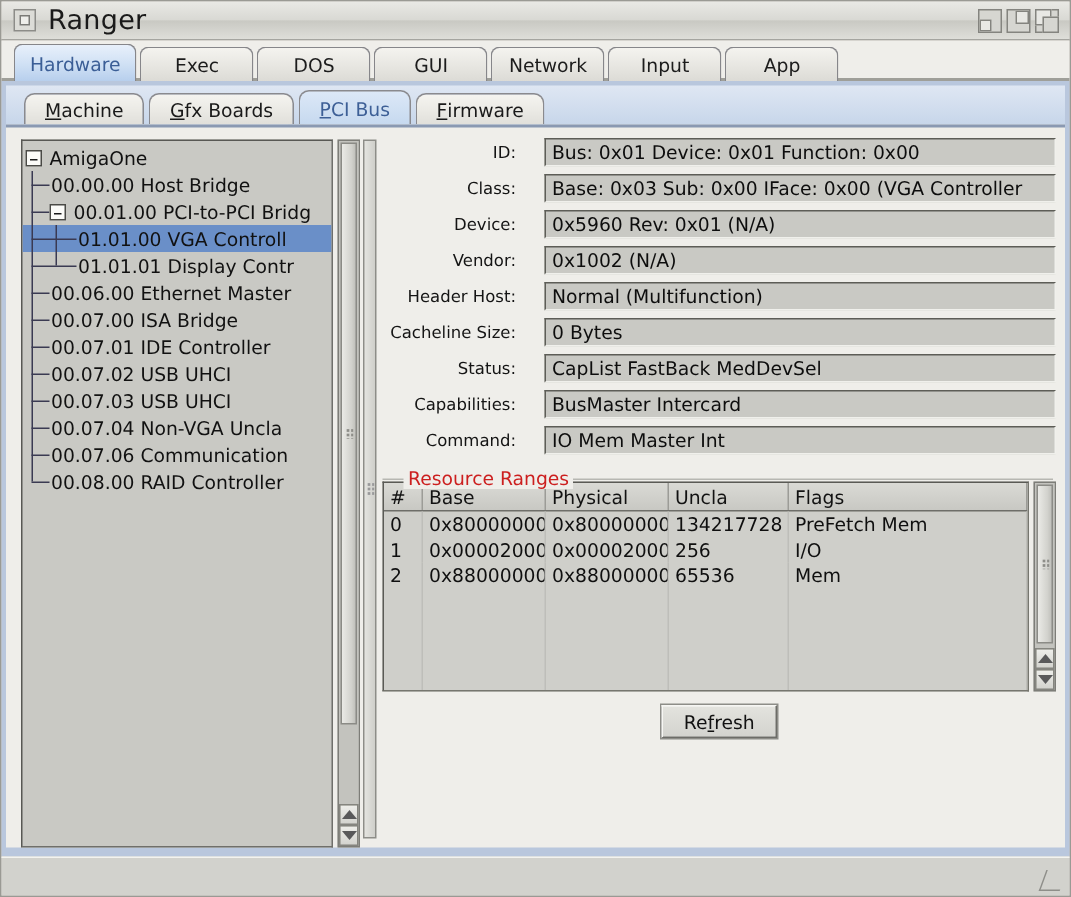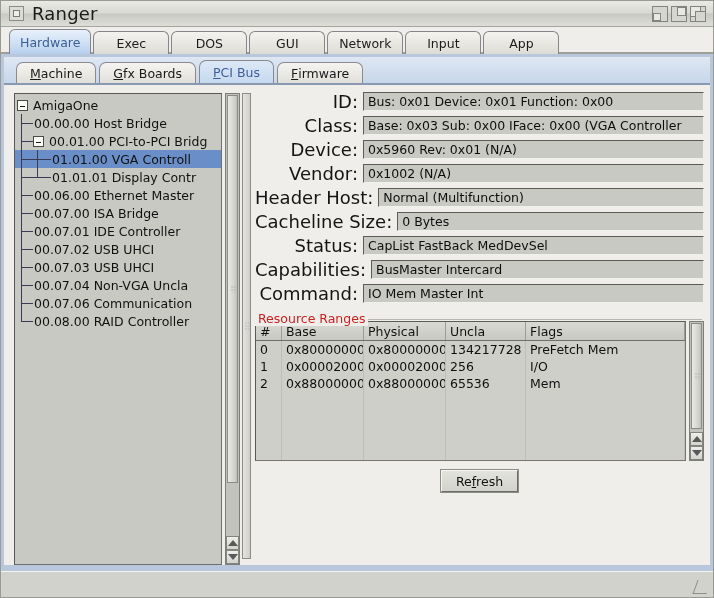--- a/index.html
+++ b/index.html
@@ -220,22 +220,22 @@
   #rightpane {
     flex: 1 1 auto; min-width: 0;
     padding: 4px 6px 0 2px;
     display: flex; flex-direction: column;
   }
   .frow {
     height: 24px; display: flex; align-items: center;
   }
   .flabel {
     flex: 0 0 108px;
-    text-align: right; padding-right: 5px;
-    font-size: 18px; color: #141414;
+    text-align: right; padding-right: 19px;
+    font-size: 11px; color: #141414;
     white-space: nowrap;
   }
   .fval {
     flex: 1 1 auto; min-width: 0;
     height: 19px;
     background: #c9c9c4;
     border: 1px solid #76766f;
     border-top-color:#5d5d57; border-left-color:#5d5d57;
     border-right-color:#f0f0ec; border-bottom-color:#f0f0ec;
     font-size: 12.5px; color: #0d0d0d;
@@ -246,21 +246,21 @@
 
   
   #rrgroup {
     margin-top: 6px;
     flex: 1 1 auto; min-height: 0;
     display: flex; flex-direction: column;
     position: relative;
     padding-top: 8px;
   }
   #rrlegend {
-    position: absolute; top: 0; left: 0;
+    position: absolute; top: 0; left: 14px;
     font-size: 12.5px; color: #cc1f1f;
     background: #efeeea; padding: 0 3px;
     z-index: 2;
   }
   #rrline {
     position: absolute; top: 8px; left: 0; right: 2px; height: 1px;
     background: #b7b7b2;
   }
   #tablewrap {
     flex: 0 0 140px;

